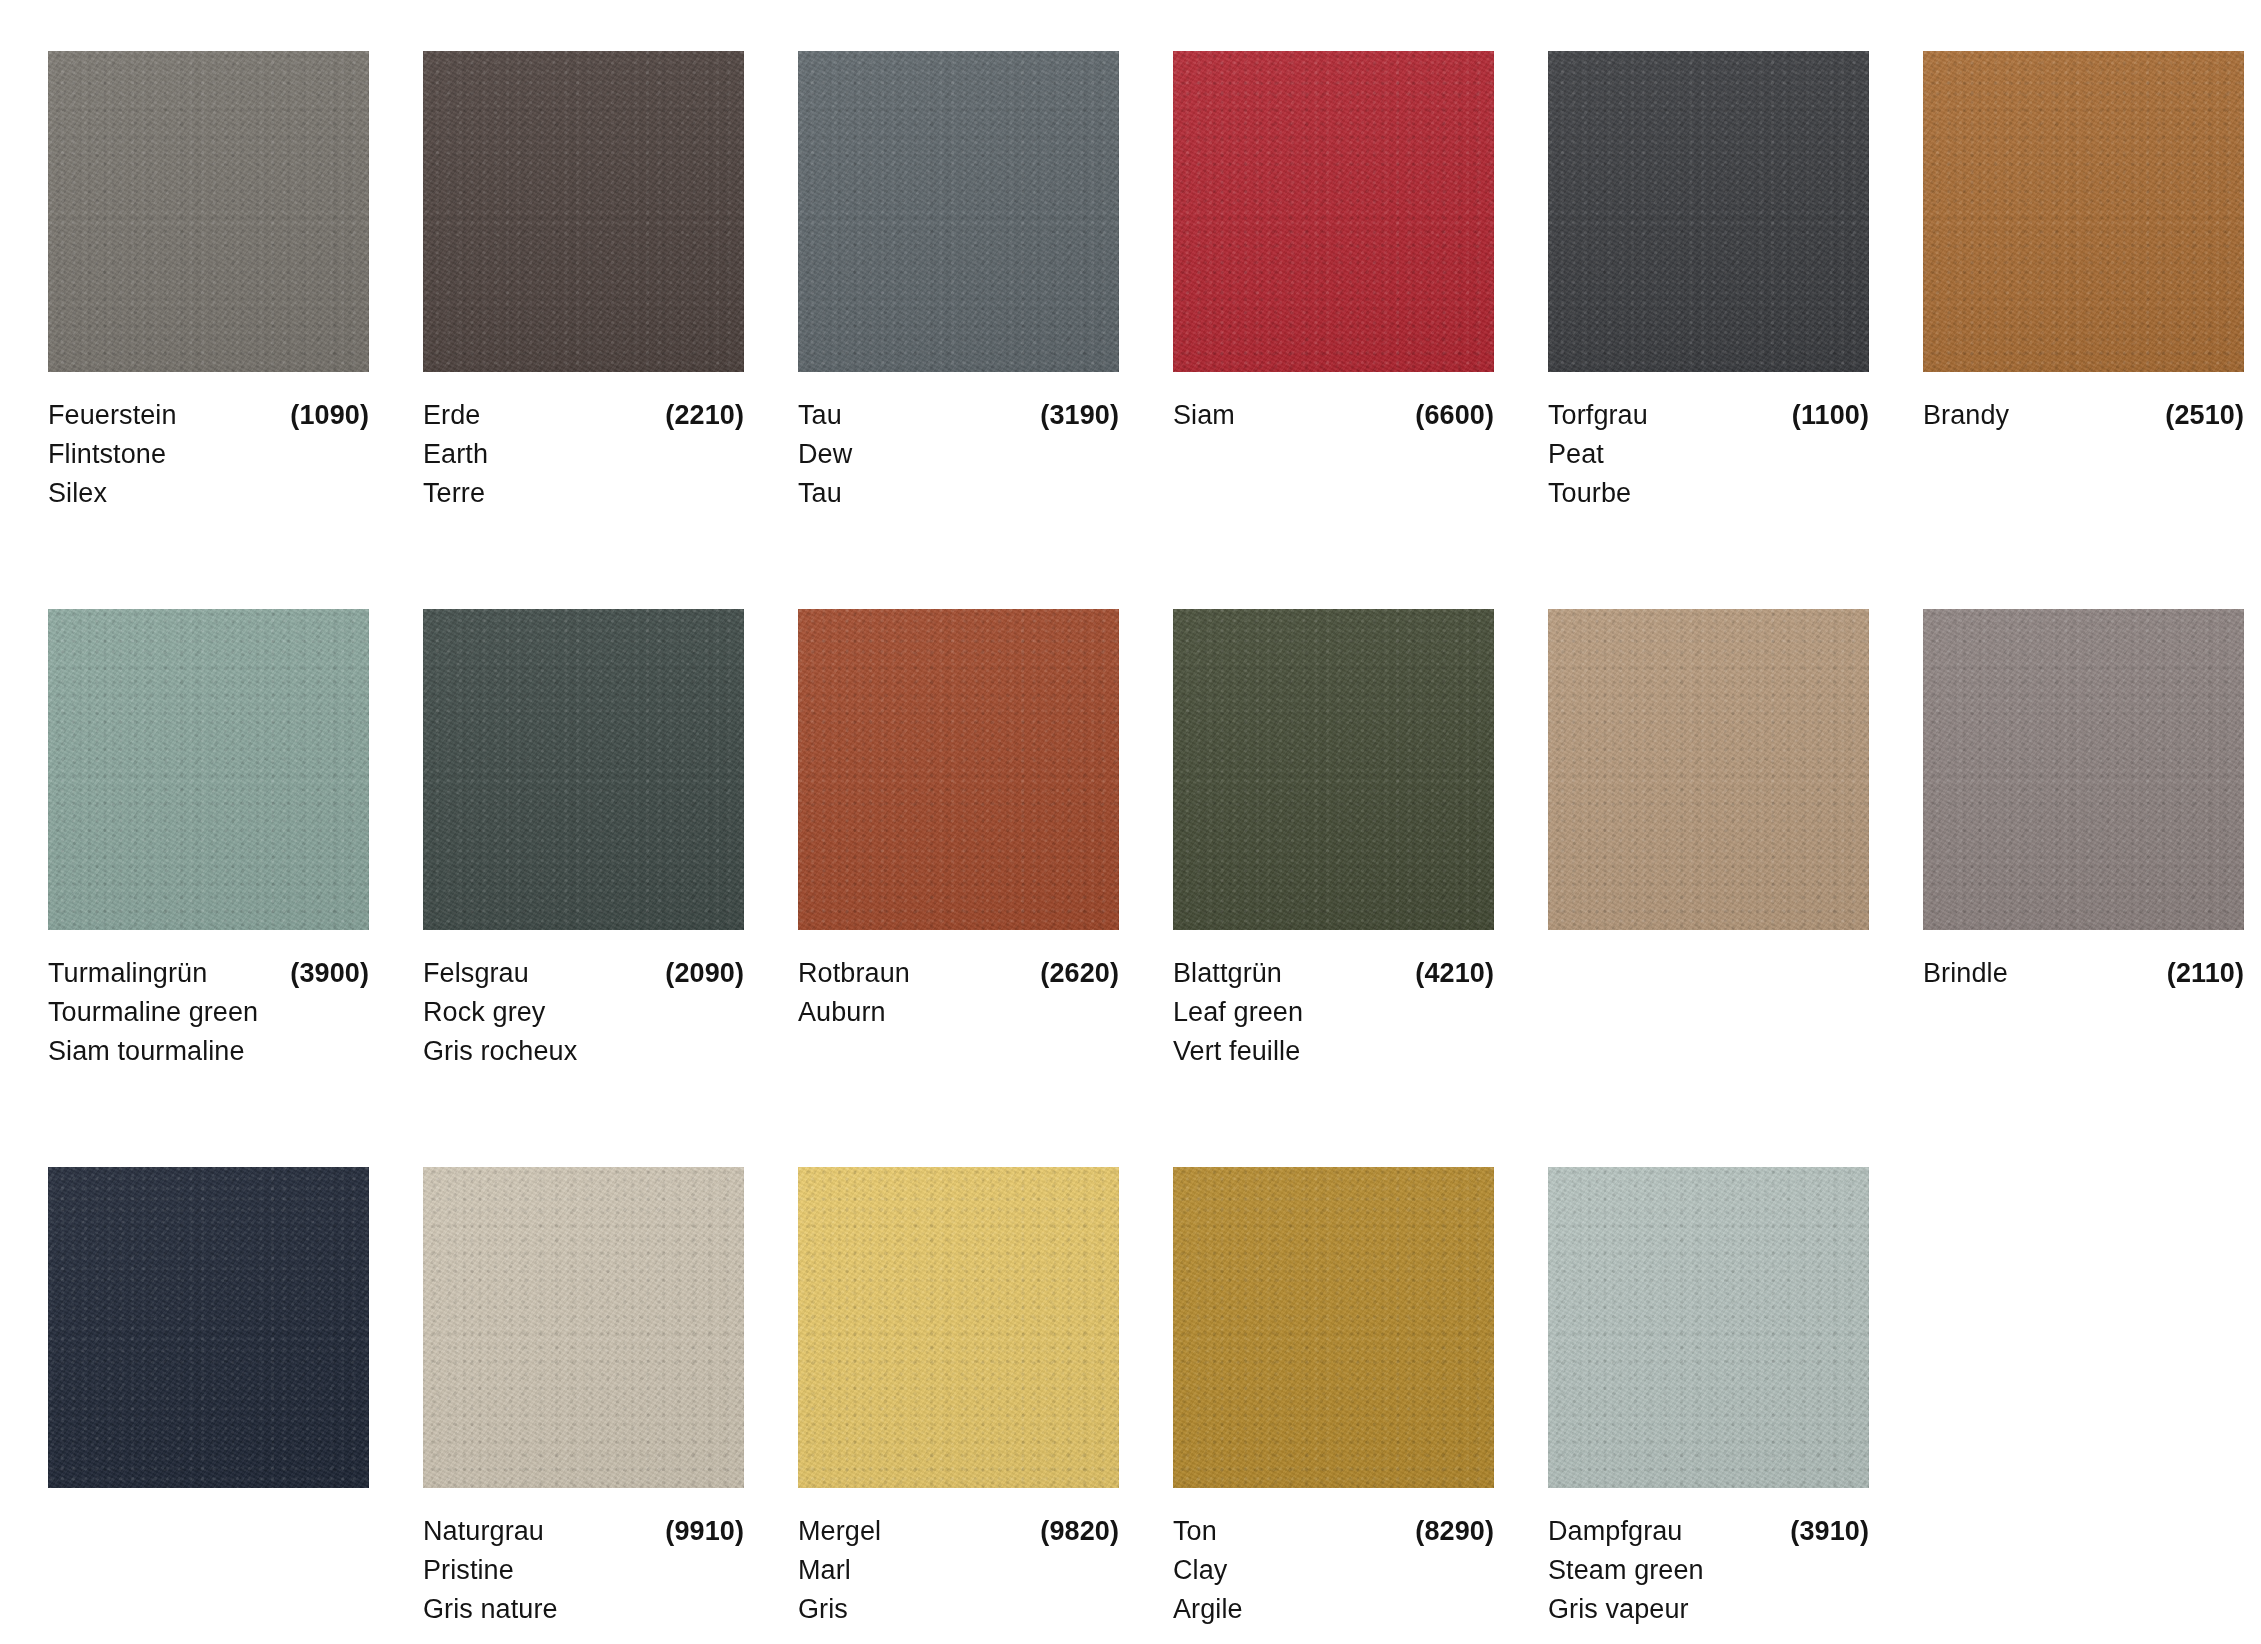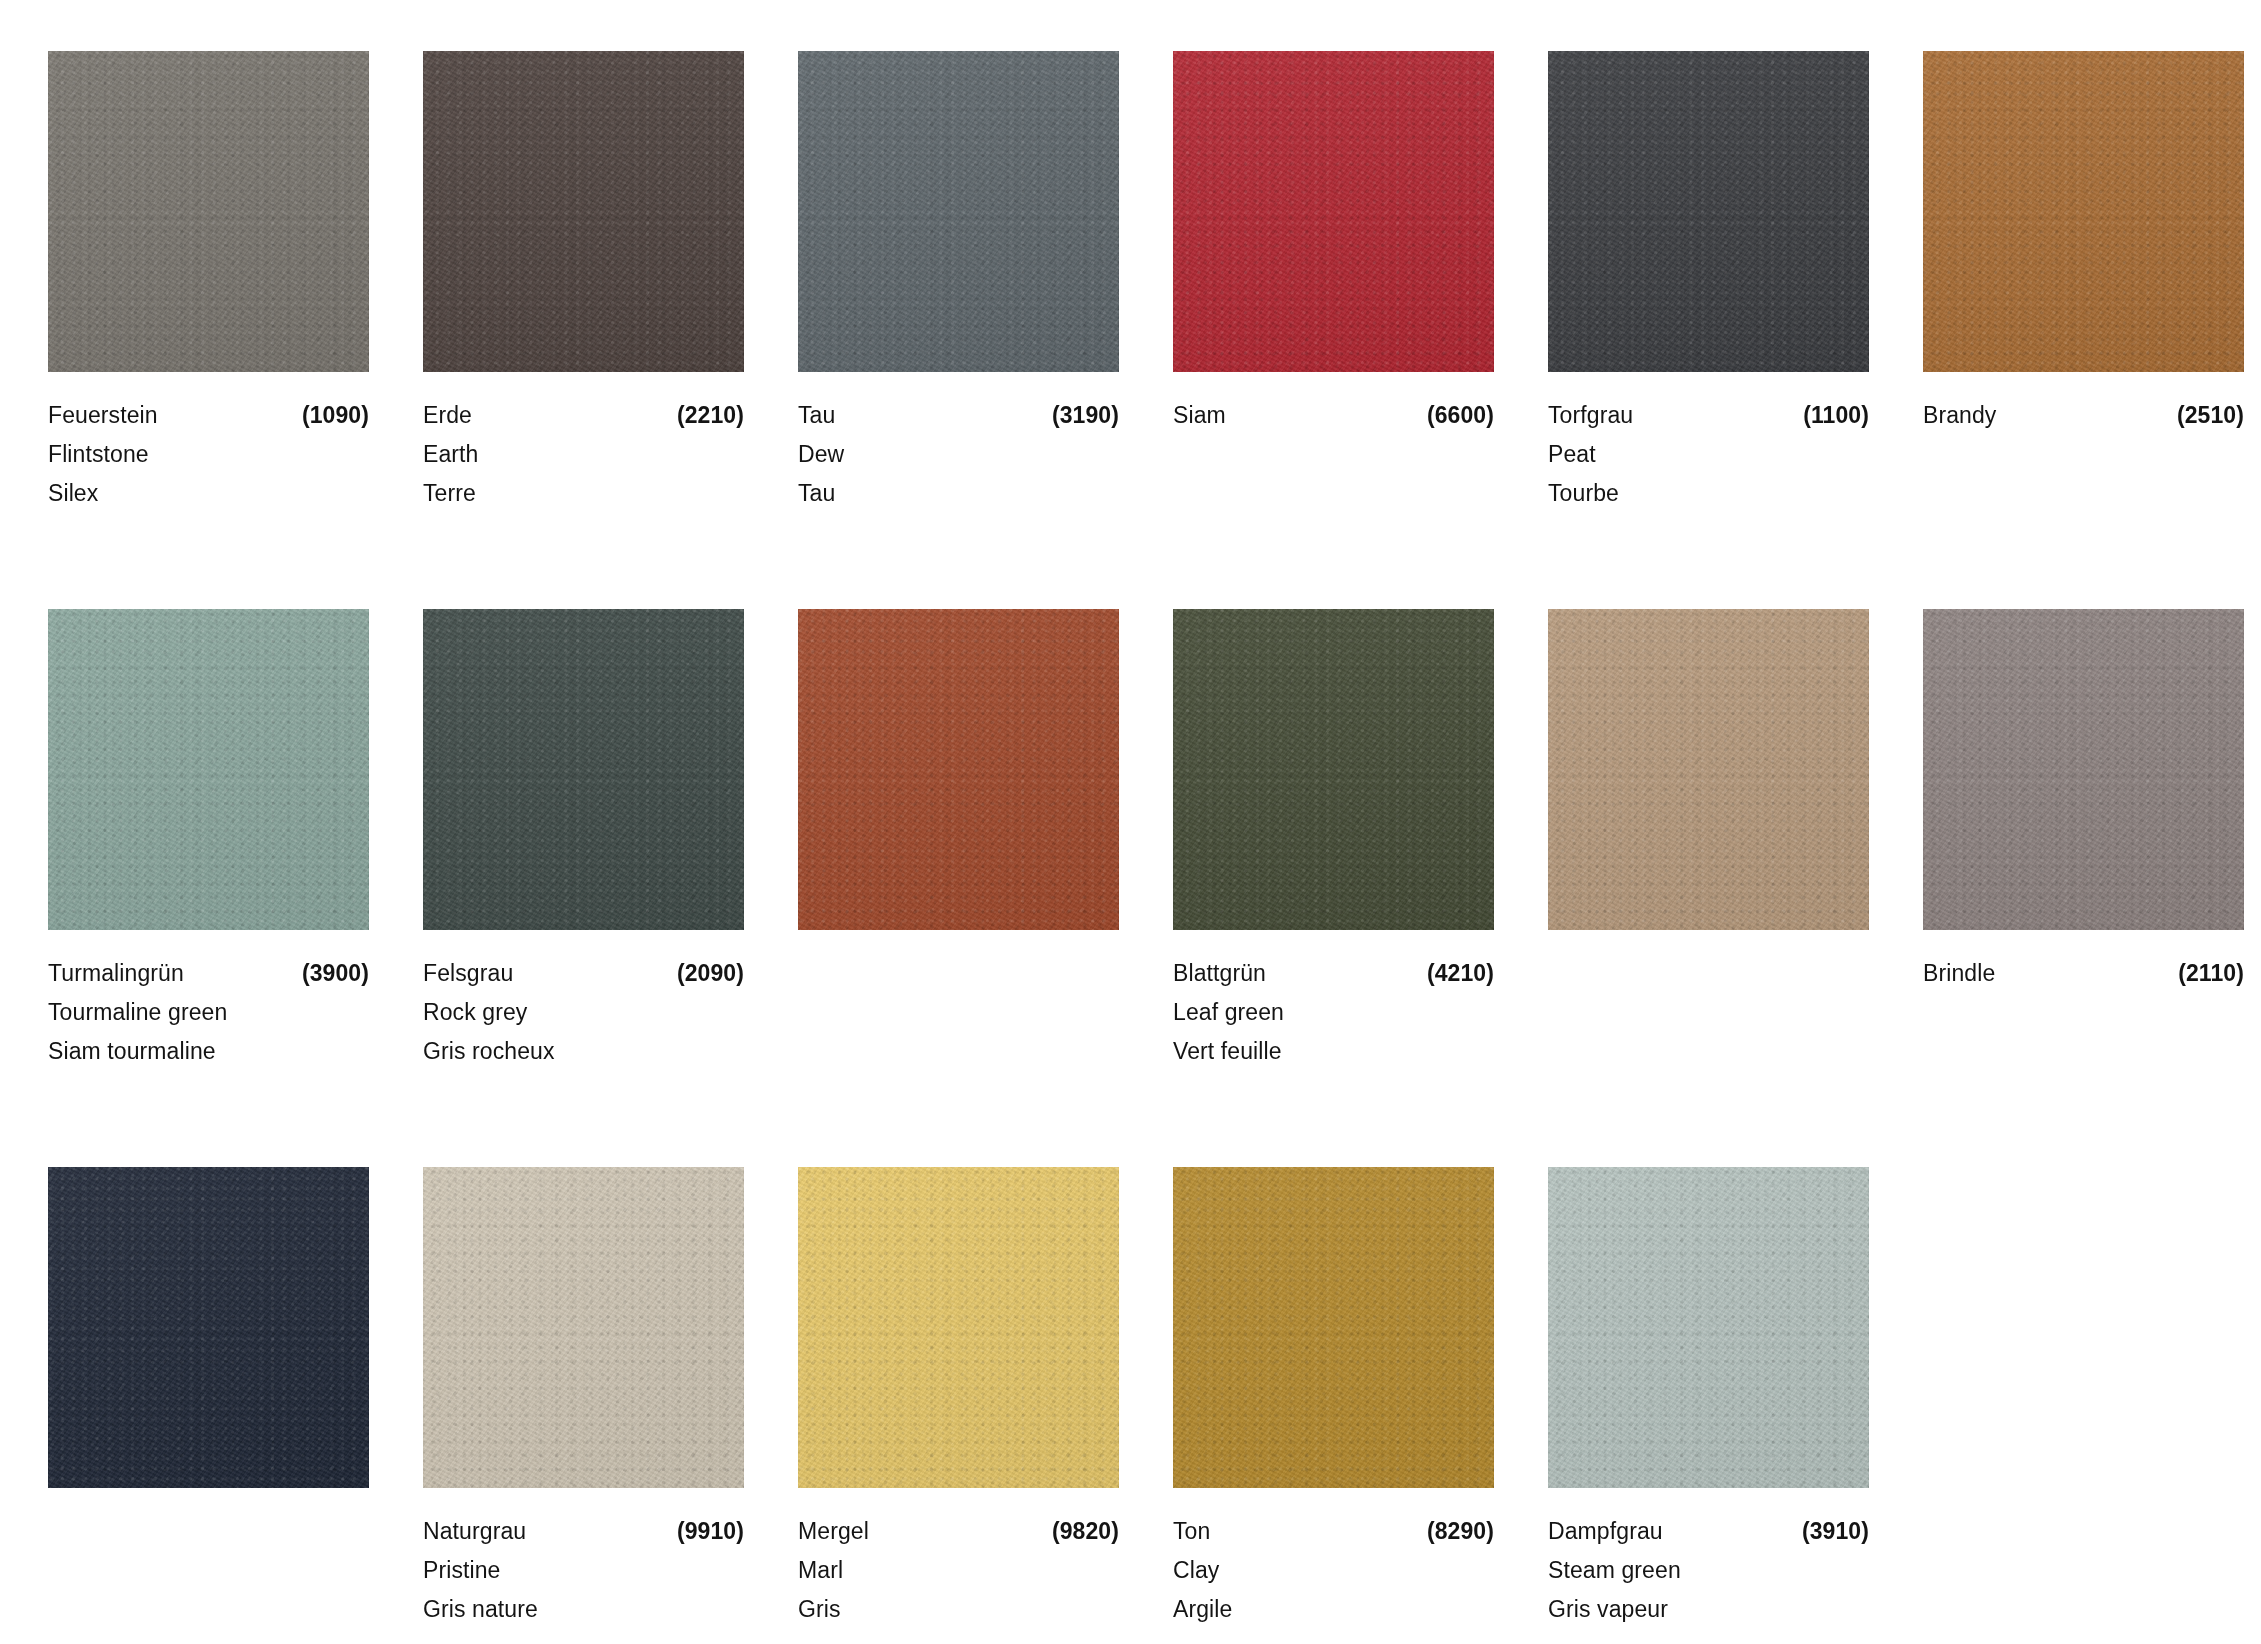--- a/index.html
+++ b/index.html
@@ -78,21 +78,21 @@
       linear-gradient(160deg, rgba(255,255,255,0.055), rgba(0,0,0,0.05));
     pointer-events: none;
   }
 
   .swatch-labels {
     margin-top: 24px;
     width: 321px;
   }
 
   .label-line {
-    font-size: 23px;
+    font-size: 27px;
     line-height: 39px;
     white-space: nowrap;
     letter-spacing: 0.1px;
   }
 
   .label-line-primary {
     display: flex;
     align-items: baseline;
   }
 
@@ -197,20 +197,28 @@
         <div class="label-line label-line-primary">
           <span class="name-de">Felsgrau</span>
           <span class="code">(2090)</span>
         </div>
         <div class="label-line">Rock grey</div>
         <div class="label-line">Gris rocheux</div>
       </div>
     </div>
     <div class="swatch-cell">
       <div class="swatch-chip" style="background-color: rgb(161, 72, 42);"></div>
+      <div class="swatch-labels">
+        <div class="label-line label-line-primary">
+          <span class="name-de">Rotbraun</span>
+          <span class="code">(2620)</span>
+        </div>
+        <div class="label-line">Auburn</div>
+        <div class="label-line label-line-empty"></div>
+      </div>
     </div>
     <div class="swatch-cell">
       <div class="swatch-chip" style="background-color: rgb(68, 75, 53);"></div>
       <div class="swatch-labels">
         <div class="label-line label-line-primary">
           <span class="name-de">Blattgrün</span>
           <span class="code">(4210)</span>
         </div>
         <div class="label-line">Leaf green</div>
         <div class="label-line">Vert feuille</div>

